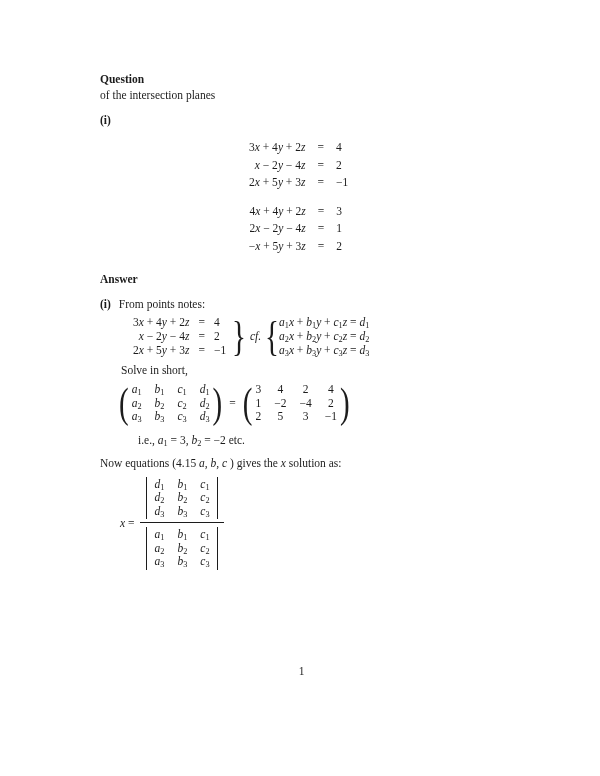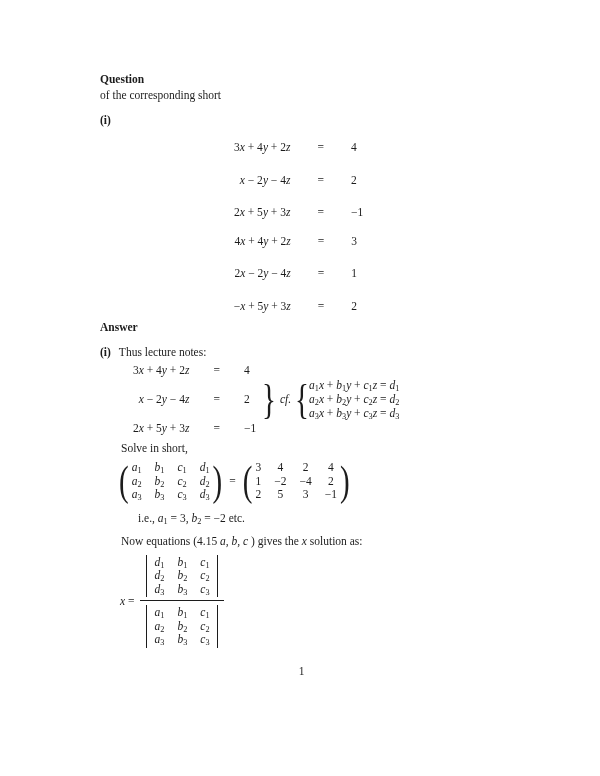--- a/index.html
+++ b/index.html
@@ -17,21 +17,21 @@
     overflow: hidden;
   }
   .bold { font-weight: bold; }
   .it { font-style: italic; }
   .nowrap { white-space: nowrap; }
   .center { text-align: center; }
   i { font-style: italic; }
   sub { font-size: 0.72em; vertical-align: -0.25em; line-height: 0; }
 
   
-  .eqn { display: inline-grid; grid-template-columns: auto auto auto; line-height: 17.5px; gap: 15px; }
+  .eqn { display: inline-grid; grid-template-columns: auto auto auto; line-height: 17.5px; }
   .eqn .cell:nth-child(3n+1) { text-align: right; }
   .eqn .cell:nth-child(3n+2) { text-align: center; padding: 0 12px; }
   .eqn .cell:nth-child(3n+3) { text-align: left; min-width: 18px; }
   .eqn.tight { line-height: 14px; }
   .eqn.tight .cell:nth-child(3n+2) { padding: 0 9px; }
 
   
   .rows1 { display: inline-grid; grid-template-columns: auto; line-height: 14px; }
 
   
@@ -50,38 +50,38 @@
 
   .frac { display: inline-flex; flex-direction: column; align-items: center; }
   .frac .num, .frac .den { padding: 0 6px; }
   .frac .bar { align-self: stretch; height: 1px; background: #1c1c1c; margin: 3px 0; }
   .x-eq { margin-right: 6px; }
 
   
   .part-label { margin-top: 9px; }
   .disp { margin-top: 11px; }
   .part-label-2 { margin-top: 17px; }
-  .answer-heading { margin-top: 4px; }
+  .answer-heading { margin-top: 16px; }
   .item-line { margin-top: 9px; display: flex; gap: 8px; }
   .cf-block { margin-top: 3px; margin-left: 33px; }
   .thus-line { margin-top: 5px; margin-left: 21px; }
   .matrix-eq { margin-top: 4px; margin-left: 19px; }
   .ie-line { margin-top: 7px; margin-left: 38px; }
-  .now-line { margin-top: 7px; margin-left: 21px; }
+  .now-line { margin-top: 7px; }
   .x-block { margin-top: 5px; margin-left: 20px; }
 
   .folio { position: absolute; top: 663px; left: 100px; width: 403px; text-align: center; }
 </style>
 </head>
 <body>
 
 <div class="page">
 
   <div class="bold">Question</div>
-  <div class="nowrap">of the corresponding short</div>
+  <div class="nowrap">of the intersection planes</div>
 
   <div class="bold part-label">(i)</div>
 
   <div class="center disp">
     <div class="eqn">
         <span class="cell">3<i>x</i> + 4<i>y</i> + 2<i>z</i></span>
         <span class="cell">=</span>
         <span class="cell">4</span>
         <span class="cell"><i>x</i> − 2<i>y</i> − 4<i>z</i></span>
         <span class="cell">=</span>
@@ -104,21 +104,21 @@
         <span class="cell">−<i>x</i> + 5<i>y</i> + 3<i>z</i></span>
         <span class="cell">=</span>
         <span class="cell">2</span>
       </div>
   </div>
 
   <div class="bold answer-heading">Answer</div>
 
   <div class="item-line">
     <span class="bold">(i)</span>
-    <span>Thus lecture notes:</span>
+    <span>From points notes:</span>
   </div>
 
   <div class="mrow cf-block">
     <div class="eqn tight">
         <span class="cell">3<i>x</i> + 4<i>y</i> + 2<i>z</i></span>
         <span class="cell">=</span>
         <span class="cell">4</span>
         <span class="cell"><i>x</i> − 2<i>y</i> − 4<i>z</i></span>
         <span class="cell">=</span>
         <span class="cell">2</span>

